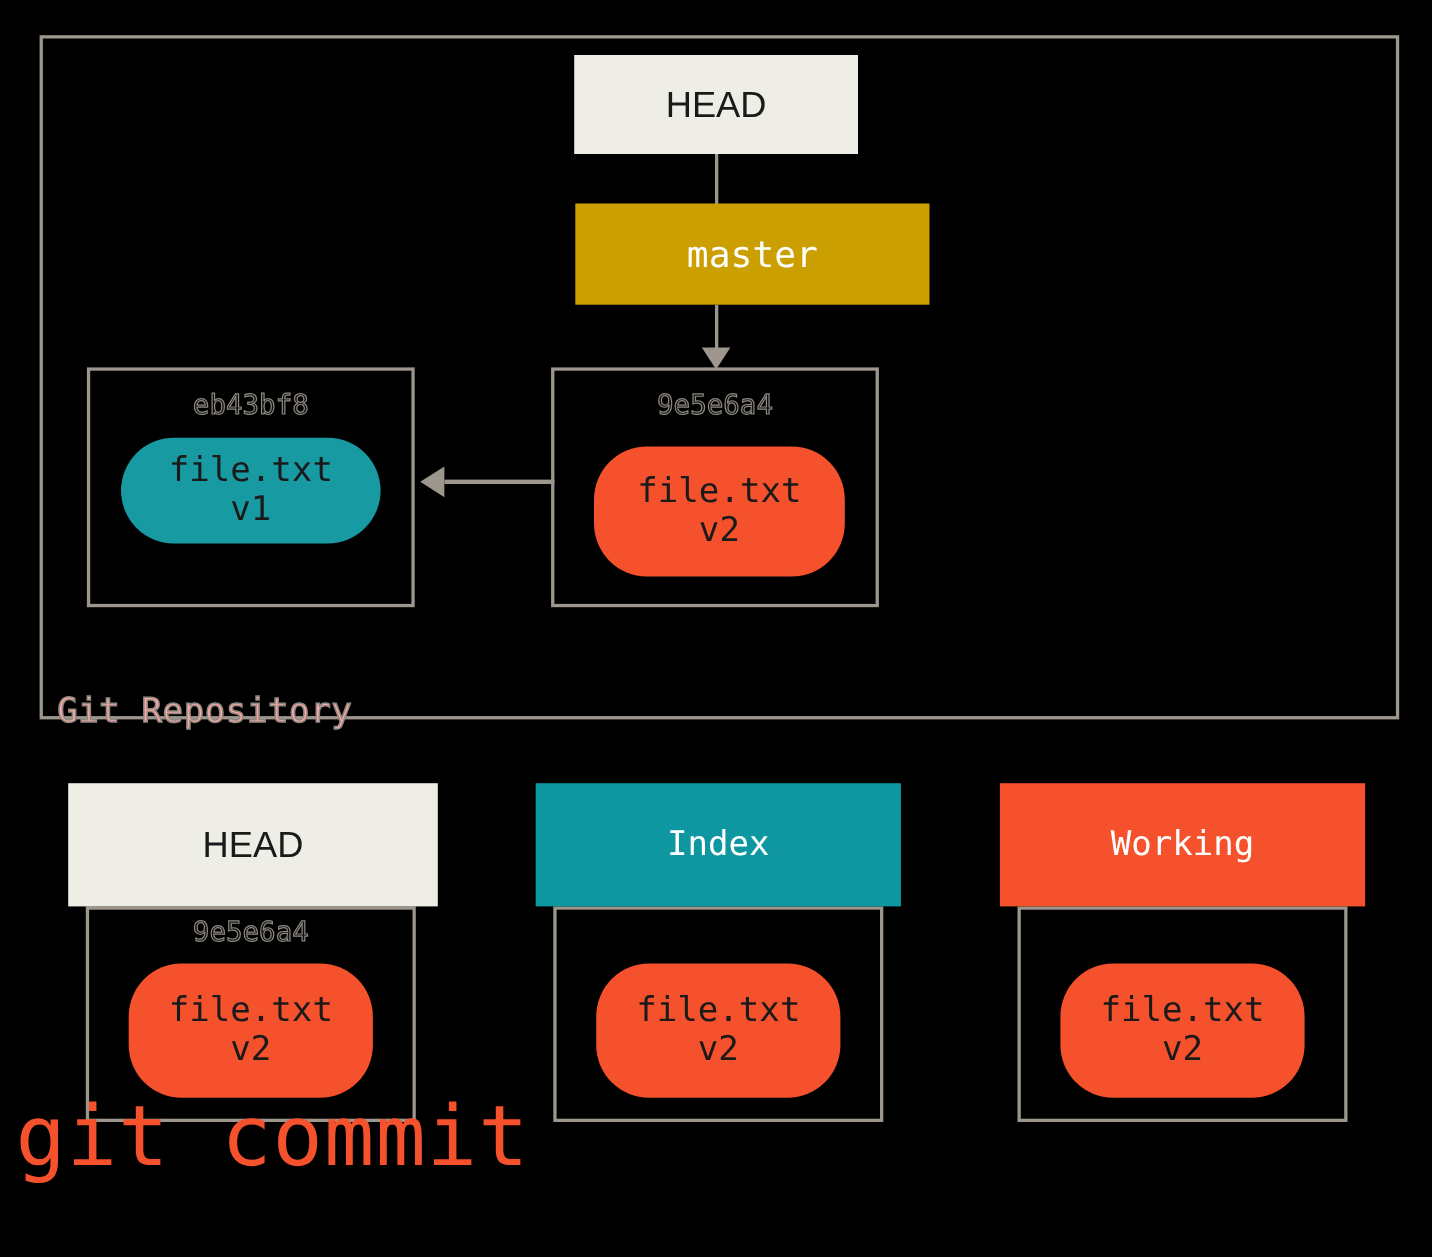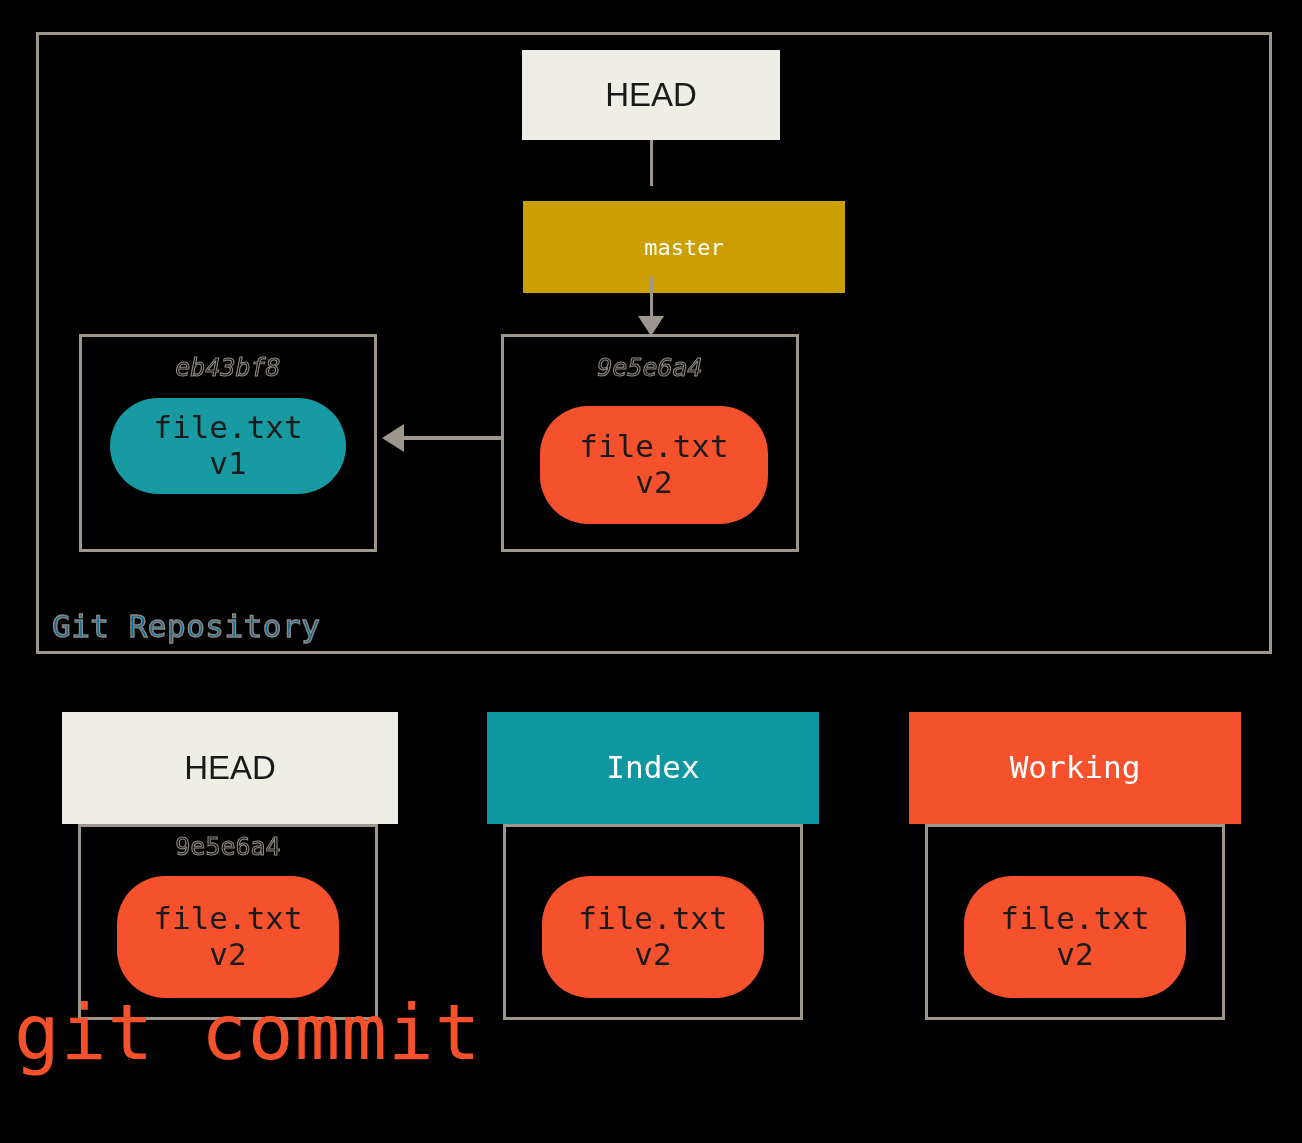--- a/index.html
+++ b/index.html
@@ -29,24 +29,24 @@
     left: 36px;
     top: 32px;
     width: 1236px;
     height: 622px;
     border: 3px solid #9C968C;
     box-sizing: border-box;
   }
   .repo-label {
     position: absolute;
     left: 52px;
-    top: 608px;
+    top: 628px;
     font-family: "DejaVu Sans Mono", monospace;
     font-size: 31px;
-    color: #0369a1;
+    color: #fca5a5;
     -webkit-text-stroke: 1.4px #8D8880;
     letter-spacing: 0.5px;
     white-space: nowrap;
     text-align: right;
   }
 
   
   .head-top {
     position: absolute;
     left: 522px;
@@ -60,29 +60,29 @@
     font-family: "Liberation Sans", sans-serif;
     font-size: 33px;
     color: #1A1A1A;
     box-sizing: border-box;
   }
 
   
   .master-box {
     position: absolute;
     left: 523px;
-    top: 201px;
+    top: 185px;
     width: 322px;
     height: 92px;
     background: #CC9F00;
     display: flex;
     align-items: center;
     justify-content: center;
     font-family: "DejaVu Sans Mono", monospace;
-    font-size: 22px;
+    font-size: 33px;
     color: #FFFFFF;
     box-sizing: border-box;
   }
 
   
   .line-v {
     position: absolute;
     background: #9C968C;
     width: 3px;
   }
@@ -114,21 +114,20 @@
     background: transparent;
   }
   .commit-hash {
     position: absolute;
     width: 100%;
     text-align: center;
     top: 16px;
     font-family: "DejaVu Sans Mono", monospace;
     font-size: 25px;
     color: #0E0E0E;
-    font-style: italic;
     -webkit-text-stroke: 1.1px #8D8880;
   }
 
   
   .blob {
     position: absolute;
     display: flex;
     flex-direction: column;
     align-items: center;
     justify-content: center;

